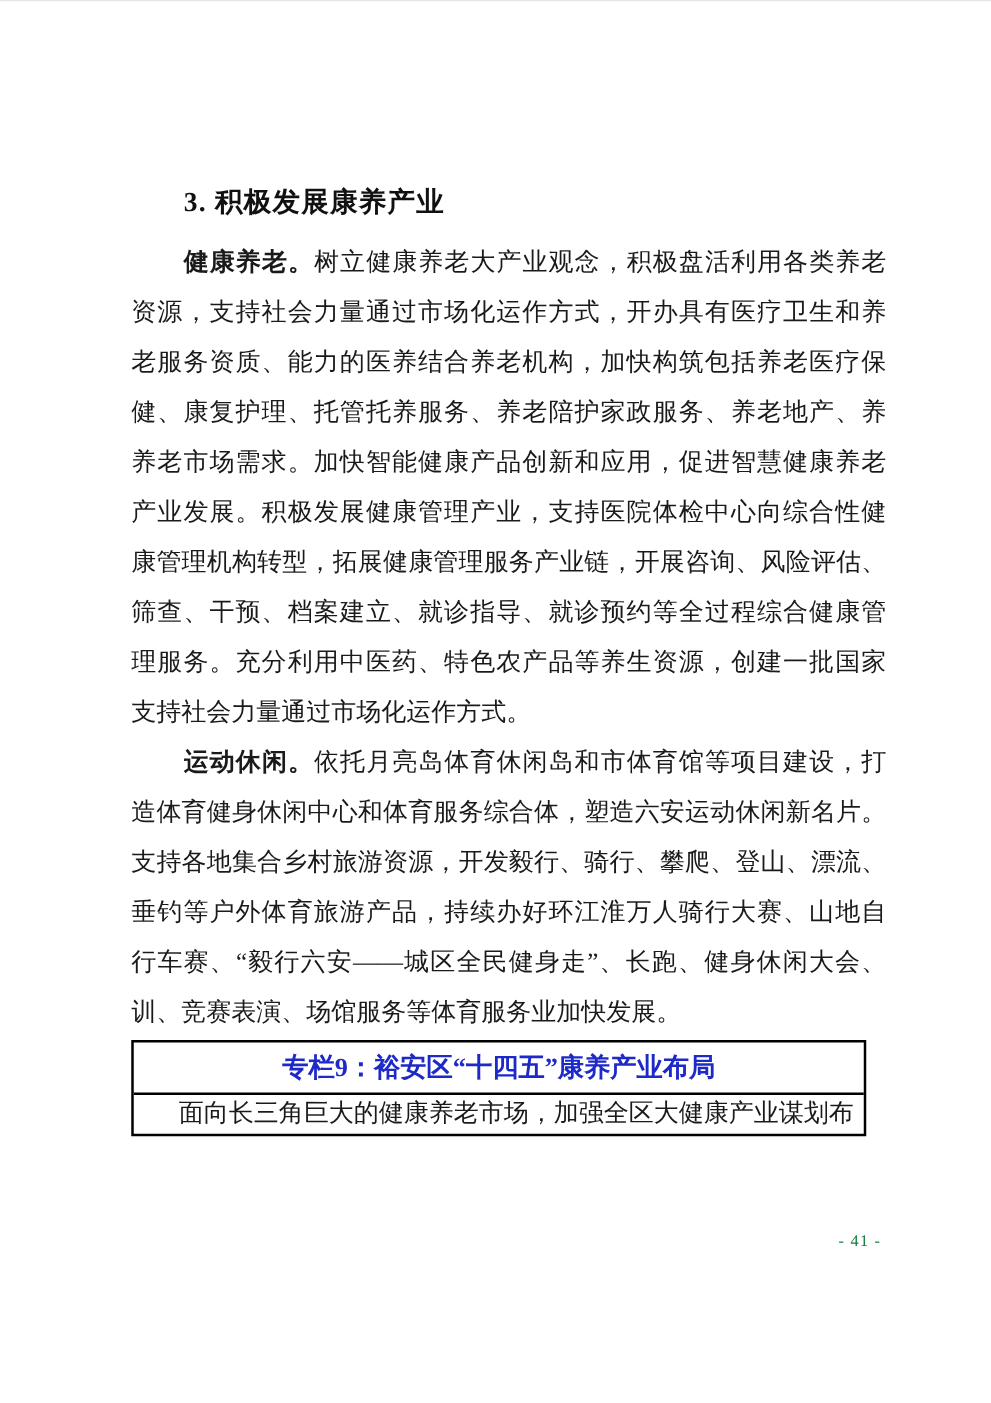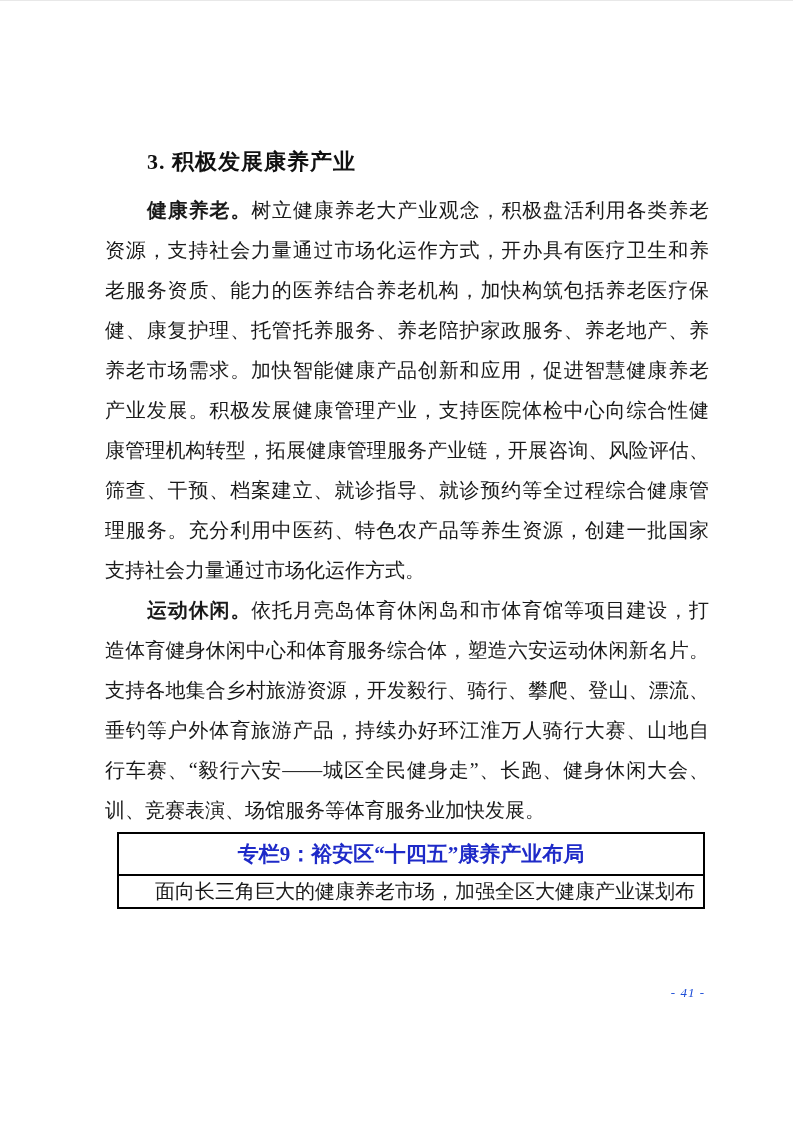--- a/index.html
+++ b/index.html
@@ -49,21 +49,21 @@
   }
   .text-line.justified {
     white-space: normal;
     text-align: justify;
     text-align-last: justify;
     text-justify: inter-character;
   }
   .text-line.first-line { padding-left: 42px; }
   .para-lead { font-weight: bold; }
   .column-box {
-    margin-left: 12px;
+    margin-left: 0;
     width: 588px;
     border: 2px solid #000000;
     margin-top: 2px;
     box-sizing: border-box;
   }
   .column-box .box-title {
     height: 40px;
     line-height: 40px;
     text-align: center;
     font-weight: bold;
@@ -80,23 +80,22 @@
     overflow: hidden;
     white-space: nowrap;
     color: #1a1a1a;
   }
   .page-number {
     position: absolute;
     top: 984px;
     right: 88px;
     font-size: 13px;
     line-height: 18px;
-    color: #1d4ed8;
+    color: #15803d;
     letter-spacing: 1px;
-    font-style: italic;
   }
 </style>
 </head>
 <body>
 
 <div class="page">
   <div class="page-edge"></div>
 
   <div class="content">
 

